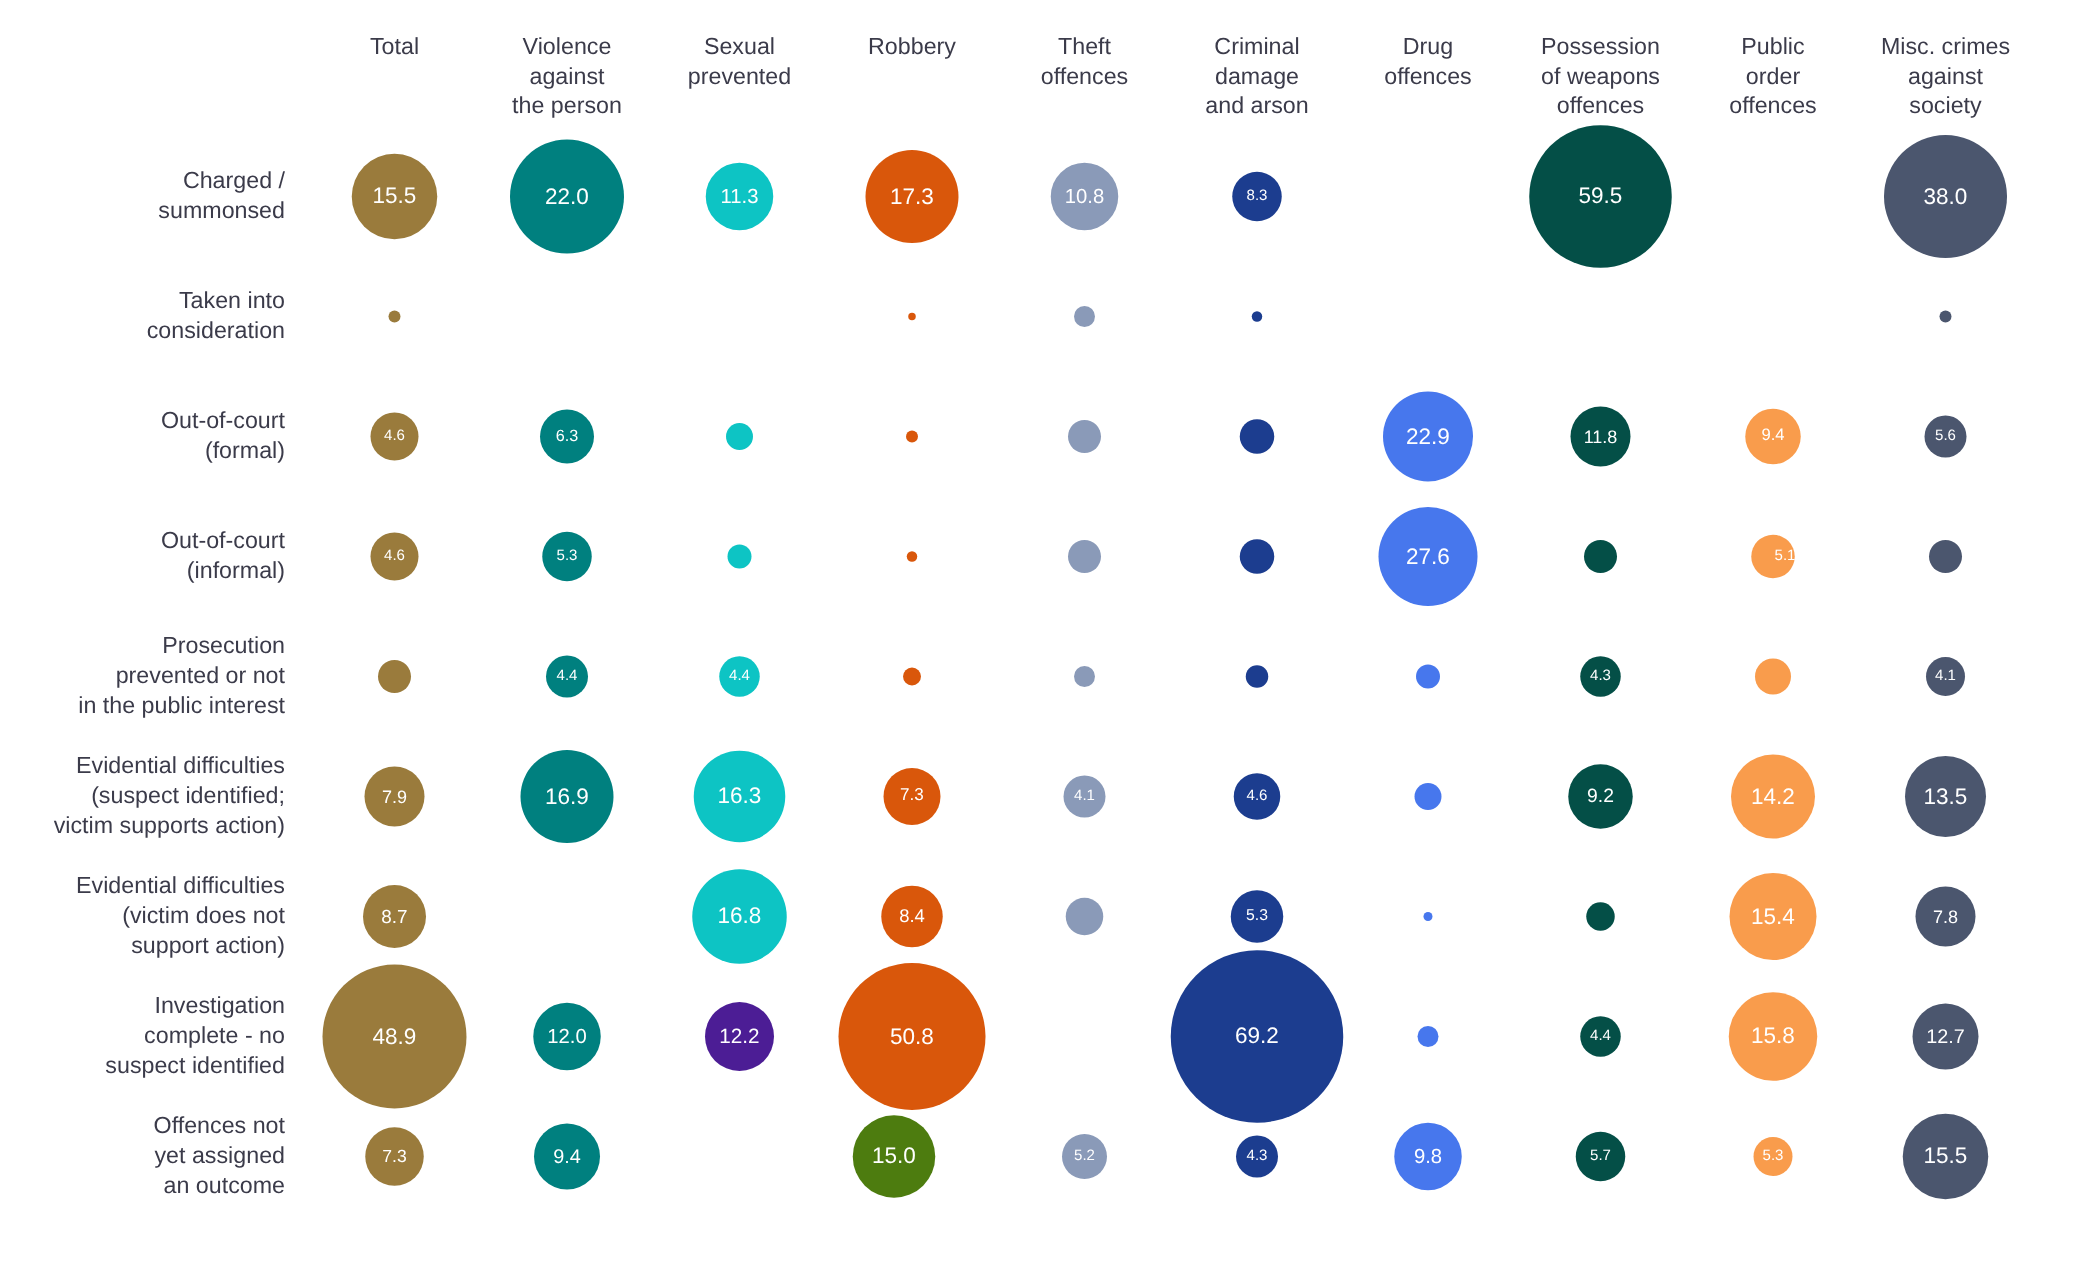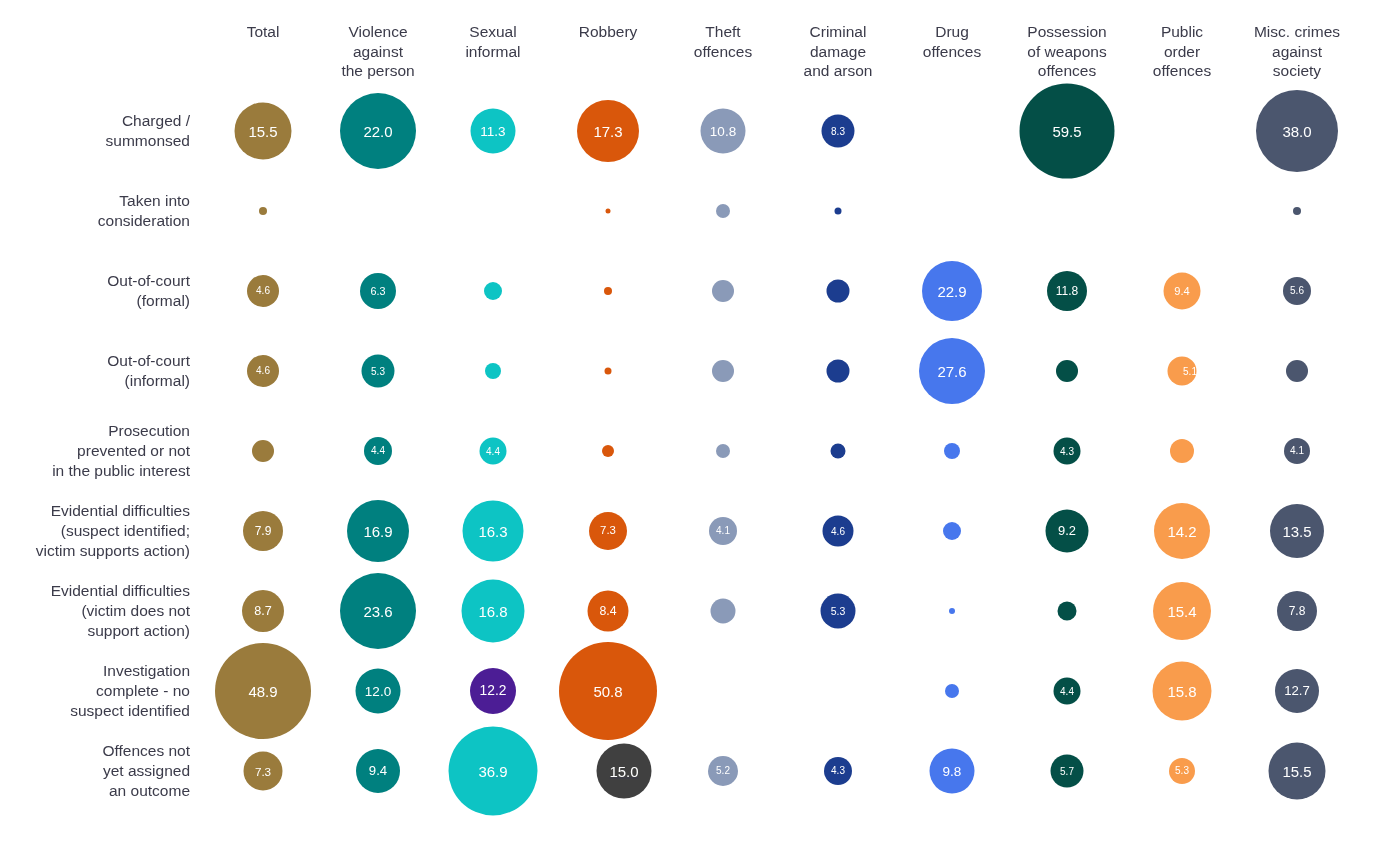--- a/index.html
+++ b/index.html
@@ -182,23 +182,20 @@
       </div>
       <div class="bubble" style="width: 56px; height: 56px; left: 1182px; top: 531px; background: rgb(249, 156, 76);">
         <span class="bubble-value" style="font-size: 15px;">14.2</span>
       </div>
       <div class="bubble" style="width: 54px; height: 54px; left: 1297px; top: 531px; background: rgb(75, 86, 110);">
         <span class="bubble-value" style="font-size: 15px;">13.5</span>
       </div>
       <div class="bubble" style="width: 42px; height: 42px; left: 263px; top: 611px; background: rgb(154, 123, 60);">
         <span class="bubble-value" style="font-size: 12.6px;">8.7</span>
       </div>
-      <div class="bubble" style="width: 76px; height: 76px; left: 378px; top: 611px; background: rgb(0, 128, 127);">
-        <span class="bubble-value" style="font-size: 15px;">23.6</span>
-      </div>
       <div class="bubble" style="width: 63px; height: 63px; left: 493px; top: 611px; background: rgb(13, 196, 196);">
         <span class="bubble-value" style="font-size: 15px;">16.8</span>
       </div>
       <div class="bubble" style="width: 41px; height: 41px; left: 608px; top: 611px; background: rgb(217, 87, 11);">
         <span class="bubble-value" style="font-size: 12.3px;">8.4</span>
       </div>
       <div class="bubble" style="width: 25px; height: 25px; left: 723px; top: 611px; background: rgb(138, 154, 184);"></div>
       <div class="bubble" style="width: 35px; height: 35px; left: 838px; top: 611px; background: rgb(28, 61, 143);">
         <span class="bubble-value" style="font-size: 10.5px;">5.3</span>
       </div>
@@ -215,40 +212,40 @@
       </div>
       <div class="bubble" style="width: 45px; height: 45px; left: 378px; top: 691px; background: rgb(0, 128, 127);">
         <span class="bubble-value" style="font-size: 13.5px;">12.0</span>
       </div>
       <div class="bubble" style="width: 46px; height: 46px; left: 493px; top: 691px; background: #4c1d95;">
         <span class="bubble-value" style="font-size: 13.8px;">12.2</span>
       </div>
       <div class="bubble" style="width: 98px; height: 98px; left: 608px; top: 691px; background: rgb(217, 87, 11);">
         <span class="bubble-value" style="font-size: 15px;">50.8</span>
       </div>
+      <div class="bubble" style="width: 115px; height: 115px; left: 838px; top: 691px; background: rgb(28, 61, 143);">
+        <span class="bubble-value" style="font-size: 15px;">69.2</span>
+      </div>
       <div class="bubble" style="width: 14px; height: 14px; left: 952px; top: 691px; background: rgb(71, 119, 237);"></div>
       <div class="bubble" style="width: 27px; height: 27px; left: 1067px; top: 691px; background: rgb(4, 79, 71);">
         <span class="bubble-value" style="font-size: 10px;">4.4</span>
       </div>
       <div class="bubble" style="width: 59px; height: 59px; left: 1182px; top: 691px; background: rgb(249, 156, 76);">
         <span class="bubble-value" style="font-size: 15px;">15.8</span>
       </div>
       <div class="bubble" style="width: 44px; height: 44px; left: 1297px; top: 691px; background: rgb(75, 86, 110);">
         <span class="bubble-value" style="font-size: 13.2px;">12.7</span>
       </div>
       <div class="bubble" style="width: 39px; height: 39px; left: 263px; top: 771px; background: rgb(154, 123, 60);">
         <span class="bubble-value" style="font-size: 11.7px;">7.3</span>
       </div>
       <div class="bubble" style="width: 44px; height: 44px; left: 378px; top: 771px; background: rgb(0, 128, 127);">
         <span class="bubble-value" style="font-size: 13.2px;">9.4</span>
       </div>
-      <div class="bubble" style="width: 89px; height: 89px; left: 493px; top: 771px; background: rgb(13, 196, 196);">
-        <span class="bubble-value" style="font-size: 15px;">36.9</span>
-      </div>
-      <div class="bubble" style="width: 55px; height: 55px; left: 624px; top: 771px; background: #404040; text-decoration: underline;">
+      <div class="bubble" style="width: 55px; height: 55px; left: 596px; top: 771px; background: #4d7c0f;">
         <span class="bubble-value" style="font-size: 15px;">15.0</span>
       </div>
       <div class="bubble" style="width: 30px; height: 30px; left: 723px; top: 771px; background: rgb(138, 154, 184);">
         <span class="bubble-value" style="font-size: 10px;">5.2</span>
       </div>
       <div class="bubble" style="width: 28px; height: 28px; left: 838px; top: 771px; background: rgb(28, 61, 143);">
         <span class="bubble-value" style="font-size: 10px;">4.3</span>
       </div>
       <div class="bubble" style="width: 45px; height: 45px; left: 952px; top: 771px; background: rgb(71, 119, 237);">
         <span class="bubble-value" style="font-size: 13.5px; text-align: right;">9.8</span>
@@ -261,21 +258,21 @@
       </div>
       <div class="bubble" style="width: 57px; height: 57px; left: 1297px; top: 771px; background: rgb(75, 86, 110);">
         <span class="bubble-value" style="font-size: 15px;">15.5</span>
       </div>
     </div>
 <div class="col-header" style="left: 263px; top: 22px;">Total</div>
     <div class="col-header" style="left: 378px; top: 22px;">Violence
 against
 the person</div>
     <div class="col-header" style="left: 493px; top: 22px;">Sexual
-informal</div>
+prevented</div>
     <div class="col-header" style="left: 608px; top: 22px;">Robbery</div>
     <div class="col-header" style="left: 723px; top: 22px;">Theft
 offences</div>
     <div class="col-header" style="left: 838px; top: 22px;">Criminal
 damage
 and arson</div>
     <div class="col-header" style="left: 952px; top: 22px;">Drug
 offences</div>
     <div class="col-header" style="left: 1067px; top: 22px;">Possession
 of weapons

